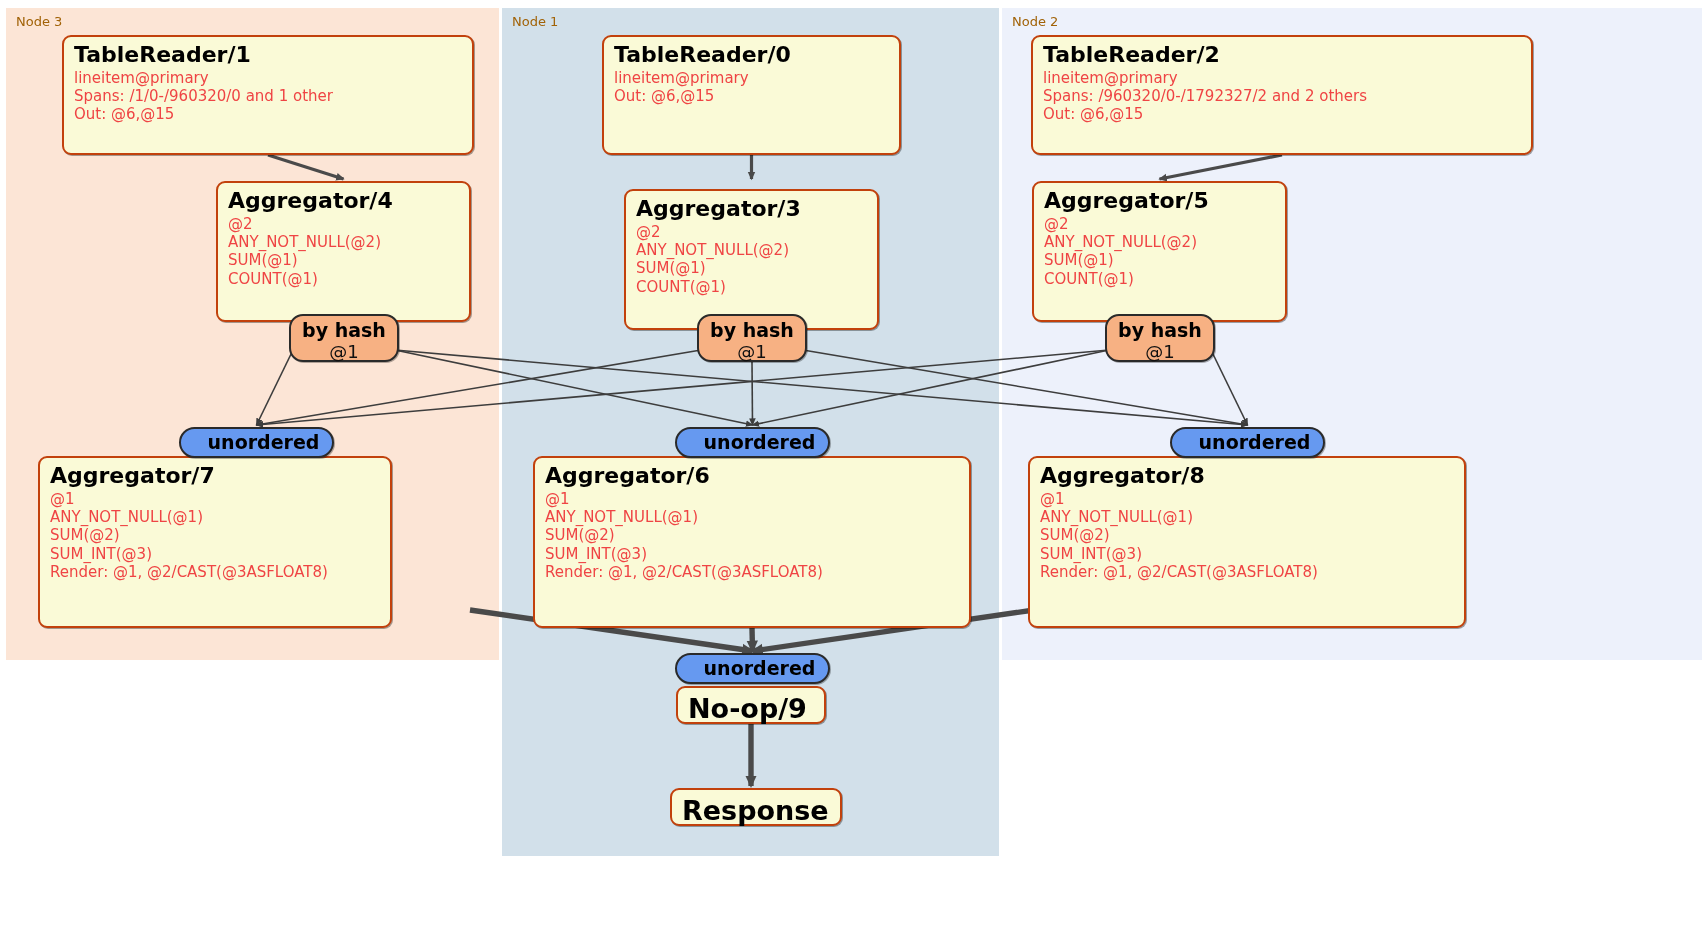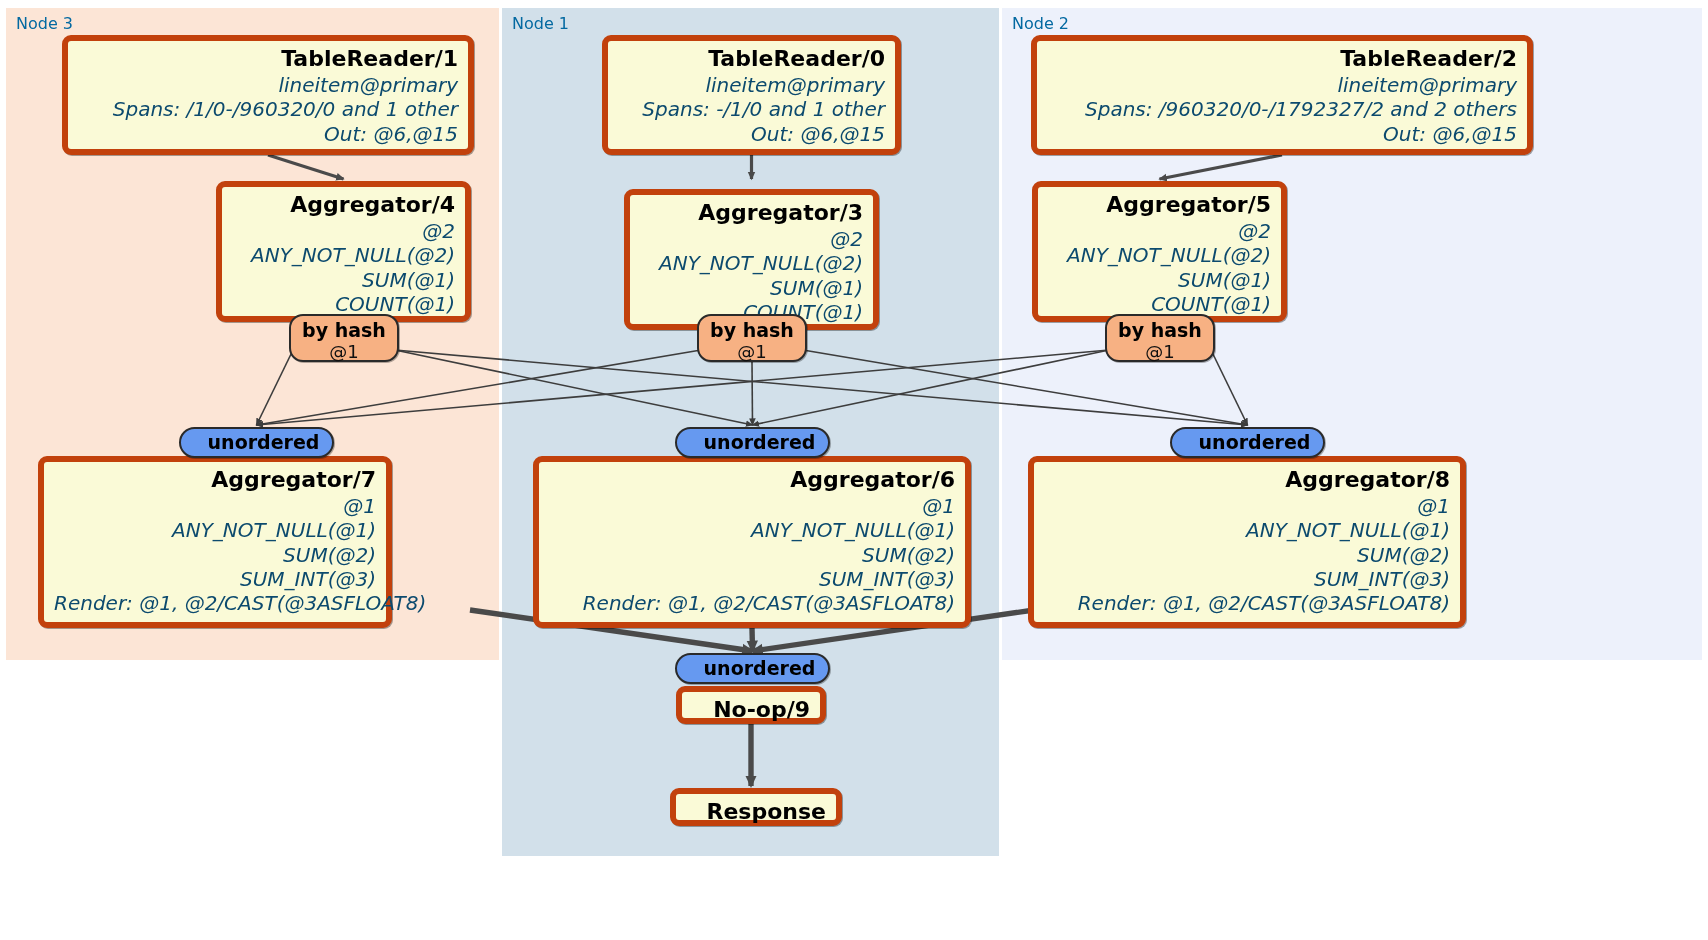--- a/index.html
+++ b/index.html
@@ -17,60 +17,59 @@
   }
   
   .region {
     position: absolute;
     box-sizing: border-box;
   }
   .region-label {
     position: absolute;
     top: 6px;
     left: 10px;
-    font-size: 16px;
-    color: #0369a1;
+    font-size: 13px;
+    color: #a16207;
     font-family: "DejaVu Sans", sans-serif;
     white-space: nowrap;
   }
   
   #edges {
     position: absolute;
     left: 0;
     top: 0;
     width: 1708px;
     height: 940px;
     pointer-events: none;
   }
   
   .proc {
     position: absolute;
     box-sizing: border-box;
     background: #FAFAD7;
-    border: 6px solid #c2410c;
+    border: 2px solid #c2410c;
     border-radius: 9px;
-    text-align: right;
+    text-align: left;
     padding: 5px 10px 6px 10px;
     box-shadow: 1px 1px 0 rgba(0,0,0,0.35);
   }
   .proc .title {
     font-weight: bold;
     font-size: 22px;
     line-height: 1.22;
     color: #000;
     white-space: nowrap;
   }
   .proc .line {
-    font-size: 20px;
+    font-size: 15px;
     line-height: 1.22;
-    color: #0c4a6e;
+    color: #ef4444;
     white-space: nowrap;
-    font-style: italic;
-  }
-  .proc.small .title { font-size: 22px; }
+  }
+  .proc.small .title { font-size: 27px; }
   
   .badge {
     position: absolute;
     box-sizing: border-box;
     border: 2px solid #2a2a2a;
     text-align: center;
     box-shadow: 1px 1px 0 rgba(0,0,0,0.3);
   }
   .badge.hash {
     background: #F7B183;
@@ -152,21 +151,20 @@
   <div id="nodes-layer">
       <div class="proc" style="left: 62px; top: 35px; width: 412px; height: 120px;">
         <div class="title">TableReader/1</div>
         <div class="line">lineitem@primary</div>
         <div class="line">Spans: /1/0-/960320/0 and 1 other</div>
         <div class="line">Out: @6,@15</div>
       </div>
       <div class="proc" style="left: 602px; top: 35px; width: 299px; height: 120px;">
         <div class="title">TableReader/0</div>
         <div class="line">lineitem@primary</div>
-        <div class="line">Spans: -/1/0 and 1 other</div>
         <div class="line">Out: @6,@15</div>
       </div>
       <div class="proc" style="left: 1031px; top: 35px; width: 502px; height: 120px;">
         <div class="title">TableReader/2</div>
         <div class="line">lineitem@primary</div>
         <div class="line">Spans: /960320/0-/1792327/2 and 2 others</div>
         <div class="line">Out: @6,@15</div>
       </div>
       <div class="proc" style="left: 216px; top: 181px; width: 255px; height: 141px;">
         <div class="title">Aggregator/4</div>

